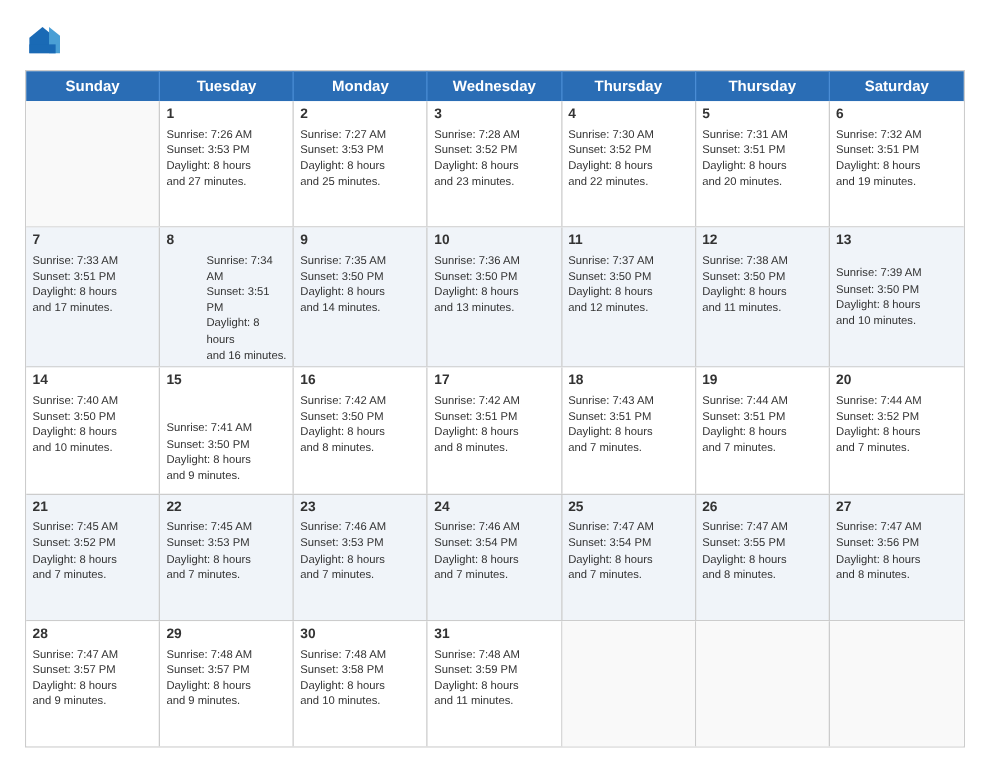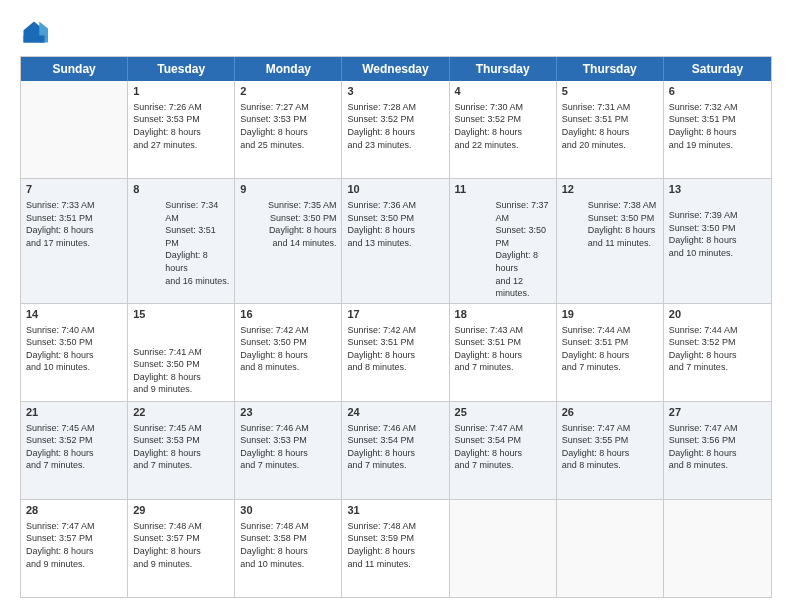--- a/index.html
+++ b/index.html
@@ -199,42 +199,42 @@
           </div>
           <div class="cal-cell">
             <span class="day-num">8</span>
             <div class="info" style="white-space: pre-line; margin-left: 32px;">Sunrise: 7:34 AM
 Sunset: 3:51 PM
 Daylight: 8 hours
 and 16 minutes.</div>
           </div>
           <div class="cal-cell">
             <span class="day-num">9</span>
-            <div class="info" style="white-space: pre-line; text-align: right;">Sunrise: 7:35 AM
+            <div class="info" style="white-space: pre-line;">Sunrise: 7:35 AM
 Sunset: 3:50 PM
 Daylight: 8 hours
 and 14 minutes.</div>
           </div>
           <div class="cal-cell">
             <span class="day-num">10</span>
             <div class="info" style="white-space: pre-line;">Sunrise: 7:36 AM
 Sunset: 3:50 PM
 Daylight: 8 hours
 and 13 minutes.</div>
           </div>
           <div class="cal-cell">
             <span class="day-num">11</span>
-            <div class="info" style="white-space: pre-line; margin-left: 41px;">Sunrise: 7:37 AM
+            <div class="info" style="white-space: pre-line;">Sunrise: 7:37 AM
 Sunset: 3:50 PM
 Daylight: 8 hours
 and 12 minutes.</div>
           </div>
           <div class="cal-cell">
             <span class="day-num">12</span>
-            <div class="info" style="white-space: pre-line; margin-left: 26px;">Sunrise: 7:38 AM
+            <div class="info" style="white-space: pre-line;">Sunrise: 7:38 AM
 Sunset: 3:50 PM
 Daylight: 8 hours
 and 11 minutes.</div>
           </div>
           <div class="cal-cell">
             <span class="day-num">13</span>
             <div class="info" style="white-space: pre-line; margin-top: 12px;">Sunrise: 7:39 AM
 Sunset: 3:50 PM
 Daylight: 8 hours
 and 10 minutes.</div>

